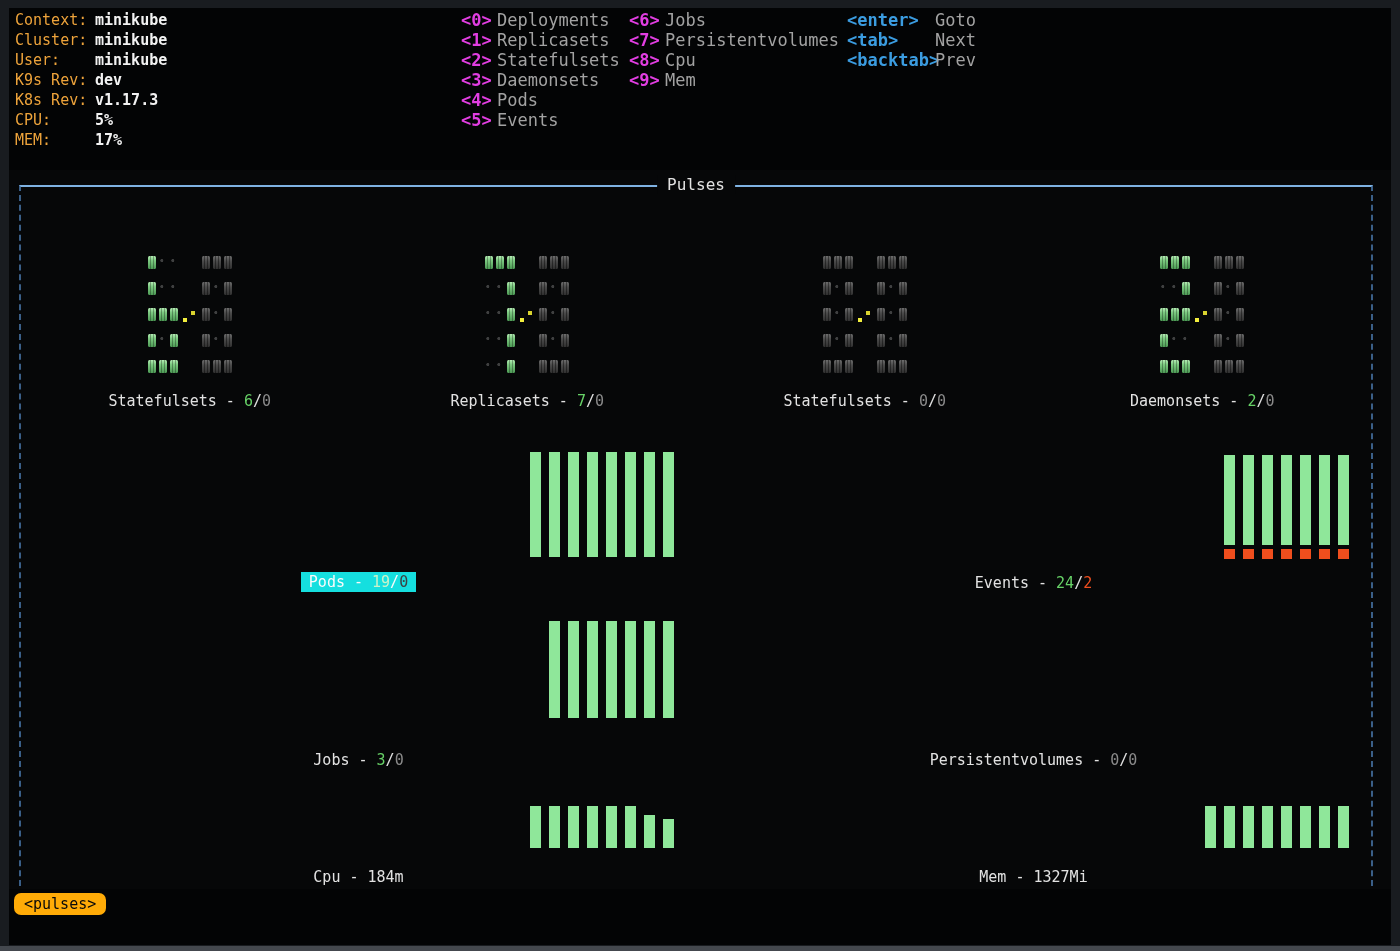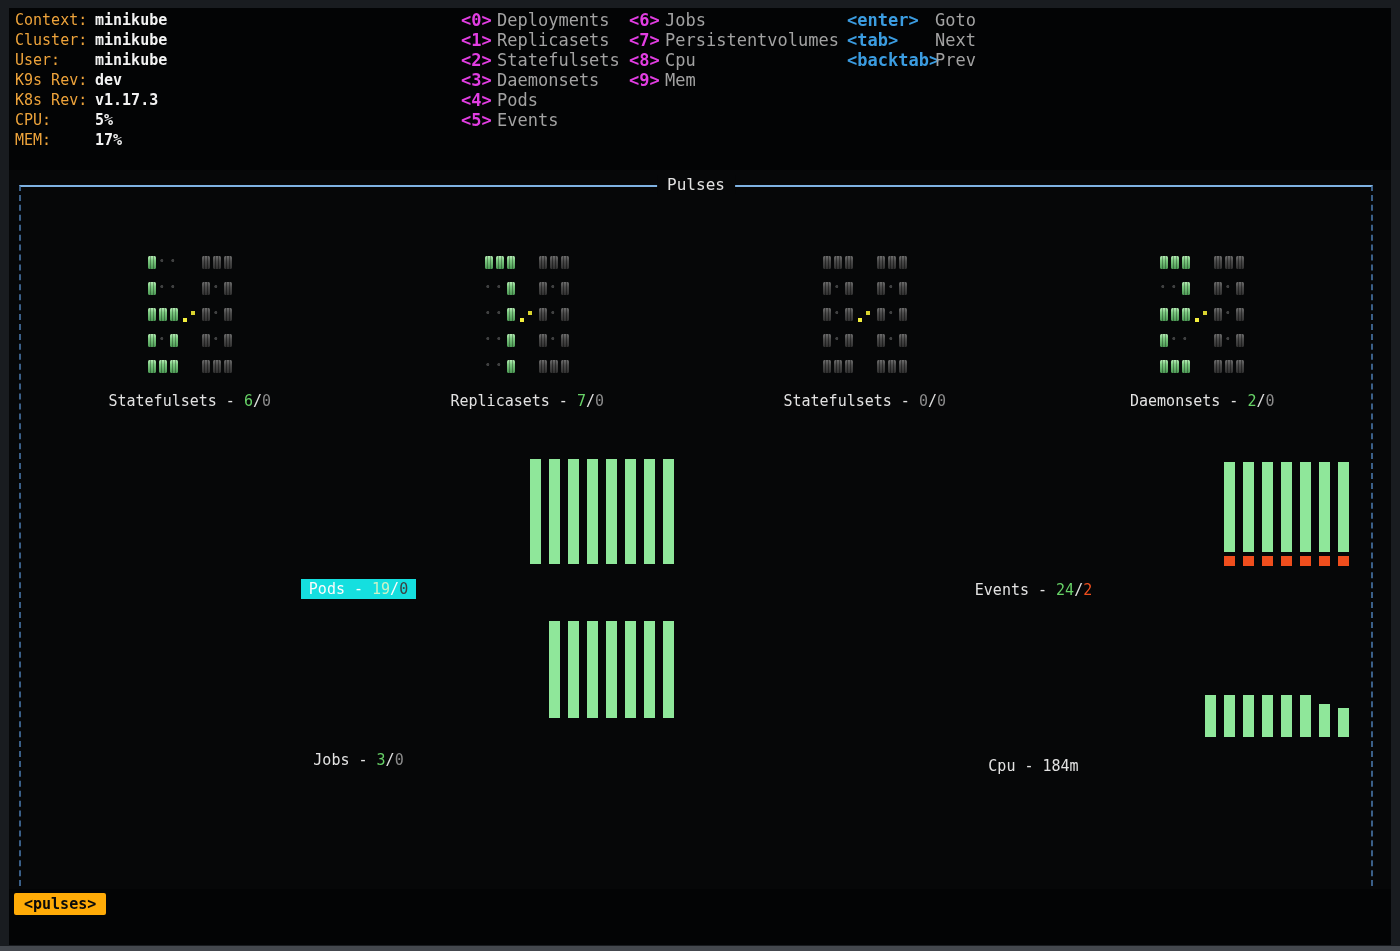--- a/index.html
+++ b/index.html
@@ -51,34 +51,34 @@
   .dial-gap::after  { content:""; position:absolute; left:13px; top:55px; width:4px; height:4px; background:#d9d32f; }
 
   
   .graph { align-self:flex-end; margin-right:22px; margin-top:auto; display:flex; flex-direction:column; align-items:flex-end; }
   .bar-row { display:flex; align-items:flex-end; gap:8px; }
   .bar { width:11px; background:#8fe79a; }
   .dash-row { display:flex; gap:8px; margin-top:4px; align-self:flex-start; }
   .dash { width:11px; height:10px; background:#ef4e1d; }
 
   
-  .tile-label { margin-top:15px; margin-bottom:9px; font-size:15px; white-space:pre; }
+  .tile-label { margin-top:15px; margin-bottom:16px; font-size:15px; white-space:pre; }
   .dial-tile .tile-label { margin-top:auto; margin-bottom:18px; }
   .r3 .tile-label { margin-top:33px; margin-bottom:14px; }
   .r4 .tile-label { margin-top:20px; margin-bottom:8px;text-align:center; }
   .seg-fg { color:#e2e2e2; } .seg-ok { color:#67d267; } .seg-dim { color:#8a8a8a; } .seg-err { color:#ee4e1e; }
   .tile-label.selected { background:#15dfdf; padding:1px 8px; }
   .tile-label.selected .seg-fg { color:#fbfbfb; }
   .tile-label.selected .seg-ok { color:#c9f3c9; }
   .tile-label.selected .seg-dim { color:#3c4142; }
 
   
   .footer { position:absolute; left:0; right:0; bottom:0; height:56px; background:#030405; }
   .crumb { position:absolute; left:5px; top:4px; background:#ffab07; color:#0a0a0a;
-           font-weight:bold; font-size:15px; padding:2px 10px; border-radius:2px; }
+           font-weight:normal; font-size:15px; padding:2px 10px; border-radius:7px; }
 </style>
 </head>
 <body>
 
 <div class="screen">
   <div class="term">
 
     <header class="hdr">
       <div class="info">
         <div class="info-row"><span class="info-label">Context:</span><span class="info-value">minikube</span></div>
@@ -405,35 +405,56 @@
                 <div class="bar" style="height: 97px;"></div>
                 <div class="bar" style="height: 97px;"></div>
                 <div class="bar" style="height: 97px;"></div>
                 <div class="bar" style="height: 97px;"></div>
                 <div class="bar" style="height: 97px;"></div>
                 <div class="bar" style="height: 97px;"></div>
               </div>
             </div>
           <div class="tile-label"><span class="seg-fg">Jobs - </span><span class="seg-ok">3</span><span class="seg-fg">/</span><span class="seg-dim">0</span></div>
         </div>
+        <div class="tile wide r3">
+          <div class="graph">
+              <div class="bar-row"></div>
+            </div>
+          <div class="tile-label"><span class="seg-fg">Persistentvolumes - </span><span class="seg-dim">0</span><span class="seg-fg">/</span><span class="seg-dim">0</span></div>
+        </div>
 
         <div class="tile wide r4">
           <div class="graph">
               <div class="bar-row">
                 <div class="bar" style="height: 42px;"></div>
                 <div class="bar" style="height: 42px;"></div>
                 <div class="bar" style="height: 42px;"></div>
                 <div class="bar" style="height: 42px;"></div>
                 <div class="bar" style="height: 42px;"></div>
                 <div class="bar" style="height: 42px;"></div>
                 <div class="bar" style="height: 33px;"></div>
                 <div class="bar" style="height: 29px;"></div>
               </div>
             </div>
           <div class="tile-label"><span class="seg-fg">Cpu - 184m</span></div>
+        </div>
+        <div class="tile wide r4">
+          <div class="graph">
+              <div class="bar-row">
+                <div class="bar" style="height: 42px;"></div>
+                <div class="bar" style="height: 42px;"></div>
+                <div class="bar" style="height: 42px;"></div>
+                <div class="bar" style="height: 42px;"></div>
+                <div class="bar" style="height: 42px;"></div>
+                <div class="bar" style="height: 42px;"></div>
+                <div class="bar" style="height: 42px;"></div>
+                <div class="bar" style="height: 42px;"></div>
+              </div>
+            </div>
+          <div class="tile-label"><span class="seg-fg">Mem - 1327Mi</span></div>
         </div>
 
       </div>
     </section>
 
     <footer class="footer">
       <span class="crumb">&lt;pulses&gt;</span>
     </footer>
 
   </div>

